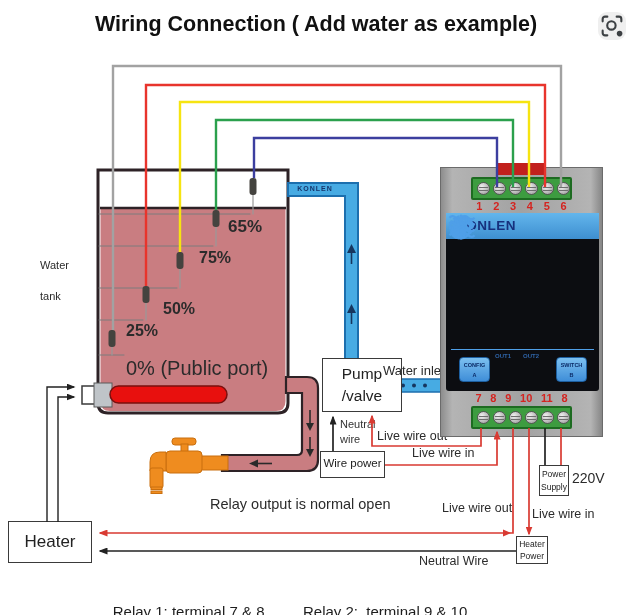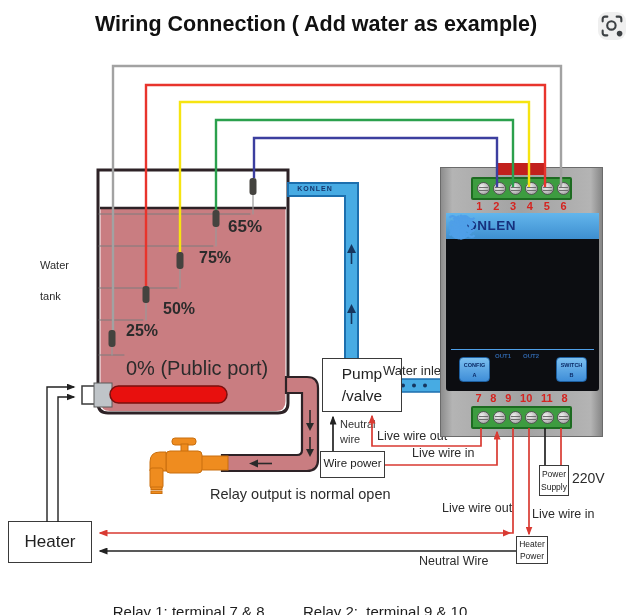--- a/index.html
+++ b/index.html
@@ -141,21 +141,21 @@
 /valve</div>
   <div class="lbl" style="left:383px;top:363px;font-size:13px;">Water inlet</div>
   <div class="lbl pre" style="left:340px;top:417px;font-size:11px;line-height:15px;color:#333;">Neutral
 wire</div>
   <div class="box" style="left:320px;top:451px;width:65px;height:27px;font-size:11.5px;line-height:23px;">Wire power</div>
 
   <div class="lbl" style="left:377px;top:429px;font-size:12.5px;">Live wire out</div>
   <div class="lbl" style="left:412px;top:446px;font-size:12.5px;">Live wire in</div>
   <div class="lbl" style="left:442px;top:501px;font-size:12.5px;">Live wire out</div>
   <div class="lbl" style="left:532px;top:507px;font-size:12.5px;">Live wire in</div>
-  <div class="lbl" style="left:210px;top:486px;font-size:14.5px;">Relay output is normal open</div>
+  <div class="lbl" style="left:210px;top:496px;font-size:14.5px;">Relay output is normal open</div>
   <div class="lbl" style="left:419px;top:554px;font-size:12.5px;">Neutral Wire</div>
 
   <div class="box" style="left:8px;top:521px;width:84px;height:42px;font-size:17px;line-height:39px;">Heater</div>
   <div class="box pre" style="left:516px;top:536px;width:32px;height:28px;font-size:8.5px;line-height:12px;padding-top:1px;border-width:1.2px;">Heater
 Power</div>
   <div class="box pre" style="left:539px;top:465px;width:30px;height:31px;font-size:8.5px;line-height:13px;padding-top:2px;border-width:1.2px;">Power
 Supply</div>
   <div class="lbl" style="left:572px;top:470px;font-size:14px;">220V</div>
 
   <div id="controller">

